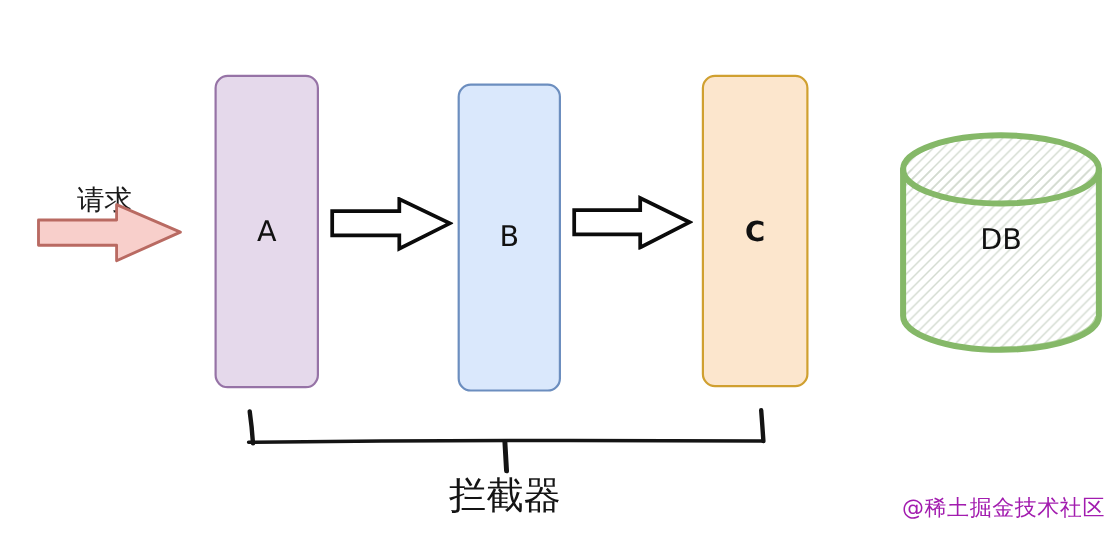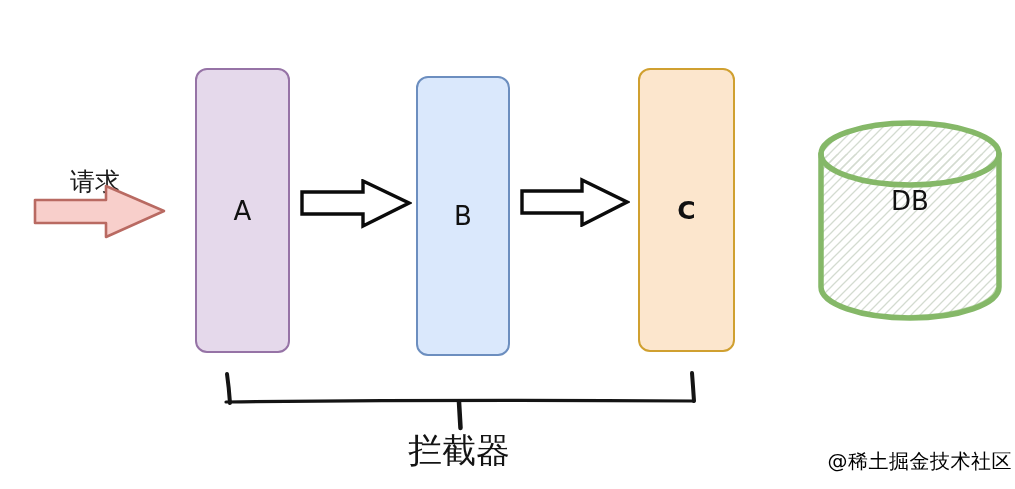--- a/index.html
+++ b/index.html
@@ -34,34 +34,34 @@
             background: #E5D9EB; border: 2.5px solid #9673A6; }
   .node-b { left: 416px; top: 76px;  width: 94px; height: 280px;
             background: #DAE8FC; border: 2.5px solid #6C8EBF; }
   .node-c { left: 638px; top: 68px;  width: 97px; height: 284px;
             background: #FCE6CD; border: 2.5px solid #D0A030; }
   .node-c .node-label { font-weight: 700; font-size: 25px; }
 
   .request-label { left: 70px; top: 165px; font-size: 25px; }
 
   .db-label {
-    left: 814px; top: 186px; width: 192px;
+    left: 814px; top: 203px; width: 192px;
     text-align: center; font-size: 26px; color: #111;
   }
 
   .interceptor-label {
     left: 394px; top: 428px; width: 130px;
     text-align: center; font-size: 34px; color: #141414;
   }
 
   .watermark {
     left: 820px; top: 448px; width: 192px;
-    text-align: right;
+    text-align: left;
     font-size: 20px;
-    color: #000000;
+    color: #a21caf;
     letter-spacing: 0.5px;
   }
 </style>
 </head>
 <body>
 
 <div class="canvas">
 
   <div class="abs label-text request-label">请求</div>
 

